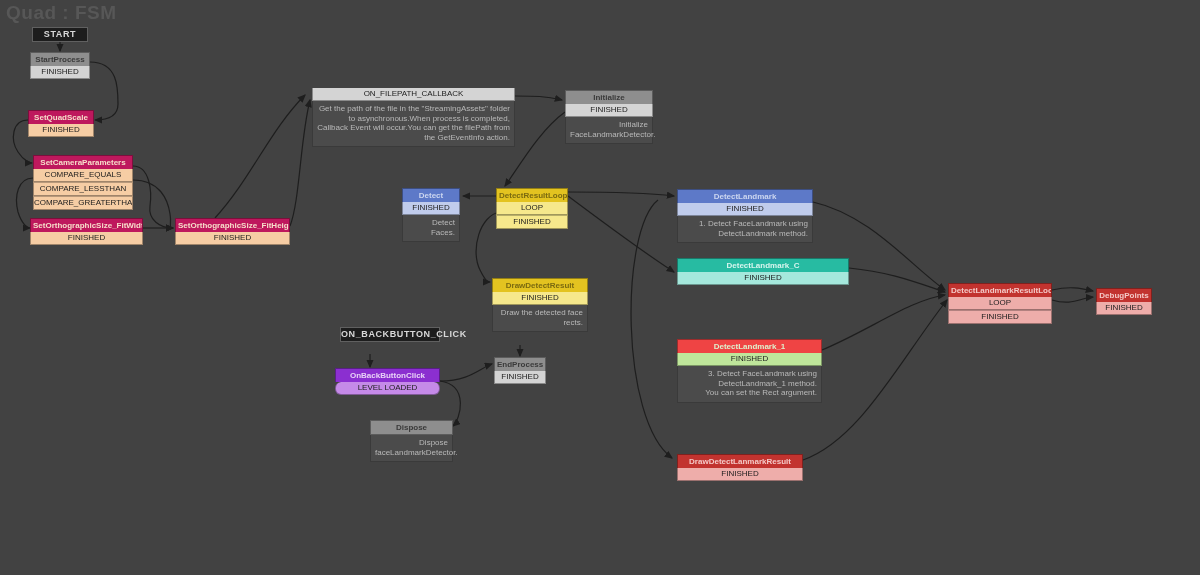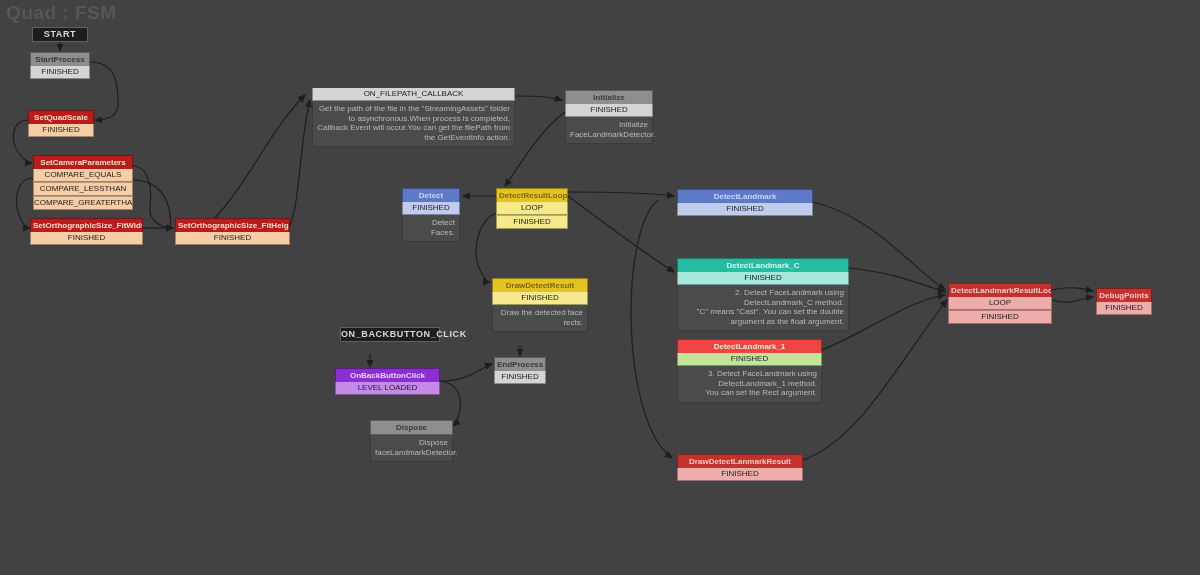--- a/index.html
+++ b/index.html
@@ -67,34 +67,34 @@
     border:1px solid #3a3a3a;
     border-top:none;
     padding:3px 4px 4px 4px;
     box-sizing:border-box;
     text-align:right;
   }
 
   
   .c-grey  .title{background:#8e8e8e;color:#3a3a3a;}
   .c-grey  .trans{background:#d4d4d4;}
-  .c-orange .title{background:#b91c1c;color:#f7deca;}
+  .c-orange .title{background:#be185d;color:#f7deca;}
   .c-orange .trans{background:#f6cda4;}
   .c-blue  .title{background:#5d79c8;color:#ccd6f0;}
   .c-blue  .trans{background:#c0ccec;}
   .c-yellow .title{background:#e3c320;color:#7a6a10;}
   .c-yellow .trans{background:#f6e88c;}
   .c-teal  .title{background:#27bba2;color:#d6f5ee;}
   .c-teal  .trans{background:#a5e8dc;}
   .c-green .title{background:#ef4444;color:#dff0cd;}
   .c-green .trans{background:#bfe69b;}
   .c-red   .title{background:#c2332f;color:#f4c9c7;}
   .c-red   .trans{background:#eeadaa;}
   .c-purple .title{background:#8b2fd0;color:#e9d2f7;}
-  .c-purple .trans{background:#c58ae8;}
+  .c-purple .trans{background:#c58ae8;border-radius:6px;}
 
   .titlebar-only .title{border-bottom:1px solid rgba(0,0,0,.35);}
 </style>
 </head>
 <body style="background: rgb(66, 66, 66);">
 
 <div id="canvas">
 
   <div class="fsm-title">Quad : FSM</div>
 
@@ -179,26 +179,25 @@
         <div class="trans">FINISHED</div>
       </div>
       <div class="node c-yellow" style="left: 492px; top: 278px; width: 96px;">
         <div class="title">DrawDetectResult</div>
         <div class="trans">FINISHED</div>
         <div class="desc" style="white-space: pre-wrap;">Draw the detected face rects.</div>
       </div>
       <div class="node c-blue" style="left: 677px; top: 189px; width: 136px;">
         <div class="title">DetectLandmark</div>
         <div class="trans">FINISHED</div>
+        <div class="desc" style="white-space: pre-wrap;">1. Detect FaceLandmark using DetectLandmark method.</div>
       </div>
       <div class="node c-teal" style="left: 677px; top: 258px; width: 172px;">
         <div class="title">DetectLandmark_C</div>
         <div class="trans">FINISHED</div>
-        <div class="desc" style="white-space: pre-wrap;">2. Detect FaceLandmark using DetectLandmark_C method.
-"C" means "Cast". You can set the double argument as the float argument.</div>
       </div>
       <div class="node c-green" style="left: 677px; top: 339px; width: 145px;">
         <div class="title">DetectLandmark_1</div>
         <div class="trans">FINISHED</div>
         <div class="desc" style="white-space: pre-wrap;">3. Detect FaceLandmark using DetectLandmark_1 method.
 You can set the Rect argument.</div>
       </div>
       <div class="node c-red" style="left: 677px; top: 454px; width: 126px;">
         <div class="title">DrawDetectLanmarkResult</div>
         <div class="trans">FINISHED</div>

